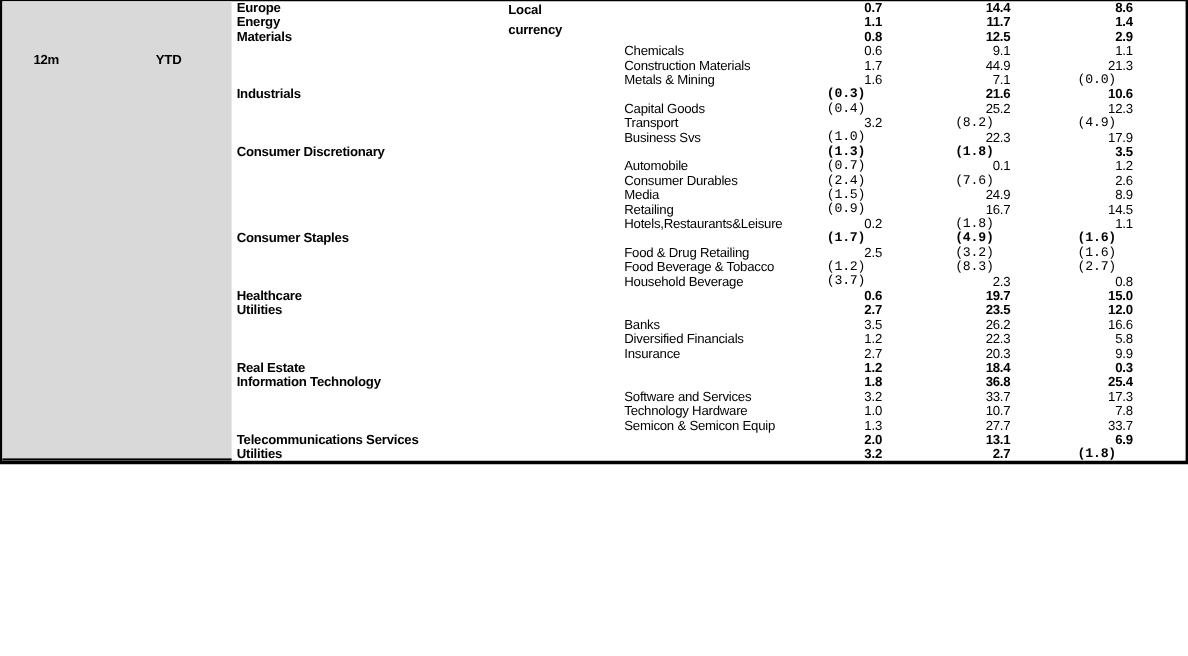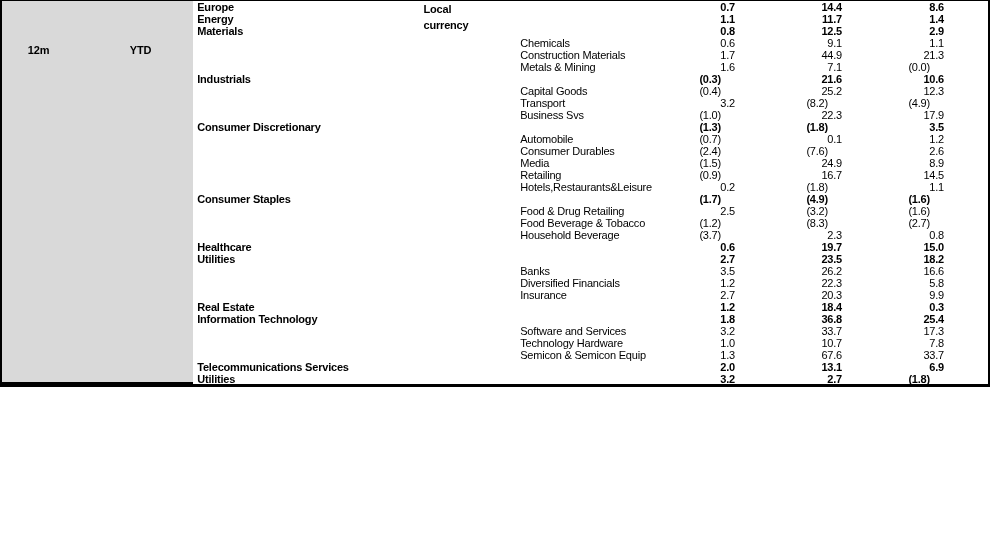--- a/index.html
+++ b/index.html
@@ -74,21 +74,21 @@
     display: flex;
     align-items: center;
     white-space: nowrap;
   }
   .row .label { flex: 1; padding-left: 4px; overflow: hidden; }
   .row.sub .label { padding-left: 327px; }
   .row.group { font-weight: bold; }
 
   .cell { text-align: right; }
   .cell.plain { padding-right: 4px; }  
-  .cell.paren { padding-right: 18px; }
+  .cell.paren { padding-right: 18px; font-family: Liberation Mono, monospace; }
 </style>
 </head>
 <body>
 
 <div class="sheet">
 
   <div class="thead">
     <div class="hrow1">
       <div class="pct">(%change)</div>
       <div class="hgroup">Local currency</div>
@@ -247,21 +247,21 @@
         <div class="label">Healthcare</div>
         <div class="cell c1 plain">0.6</div>
         <div class="cell c2 plain">19.7</div>
         <div class="cell c3 plain">15.0</div>
         <div class="endspacer"></div>
       </div>
       <div class="row group">
         <div class="label">Utilities</div>
         <div class="cell c1 plain">2.7</div>
         <div class="cell c2 plain">23.5</div>
-        <div class="cell c3 plain">18.2</div>
+        <div class="cell c3 plain">12.0</div>
         <div class="endspacer"></div>
       </div>
       <div class="row sub">
         <div class="label">Banks</div>
         <div class="cell c1 plain">3.5</div>
         <div class="cell c2 plain">26.2</div>
         <div class="cell c3 plain">16.6</div>
         <div class="endspacer"></div>
       </div>
       <div class="row sub">
@@ -302,21 +302,21 @@
       <div class="row sub">
         <div class="label">Technology Hardware</div>
         <div class="cell c1 plain">1.0</div>
         <div class="cell c2 plain">10.7</div>
         <div class="cell c3 plain">7.8</div>
         <div class="endspacer"></div>
       </div>
       <div class="row sub">
         <div class="label">Semicon &amp; Semicon Equip</div>
         <div class="cell c1 plain">1.3</div>
-        <div class="cell c2 plain">67.6</div>
+        <div class="cell c2 plain">27.7</div>
         <div class="cell c3 plain">33.7</div>
         <div class="endspacer"></div>
       </div>
       <div class="row group">
         <div class="label">Telecommunications Services</div>
         <div class="cell c1 plain">2.0</div>
         <div class="cell c2 plain">13.1</div>
         <div class="cell c3 plain">6.9</div>
         <div class="endspacer"></div>
       </div>

